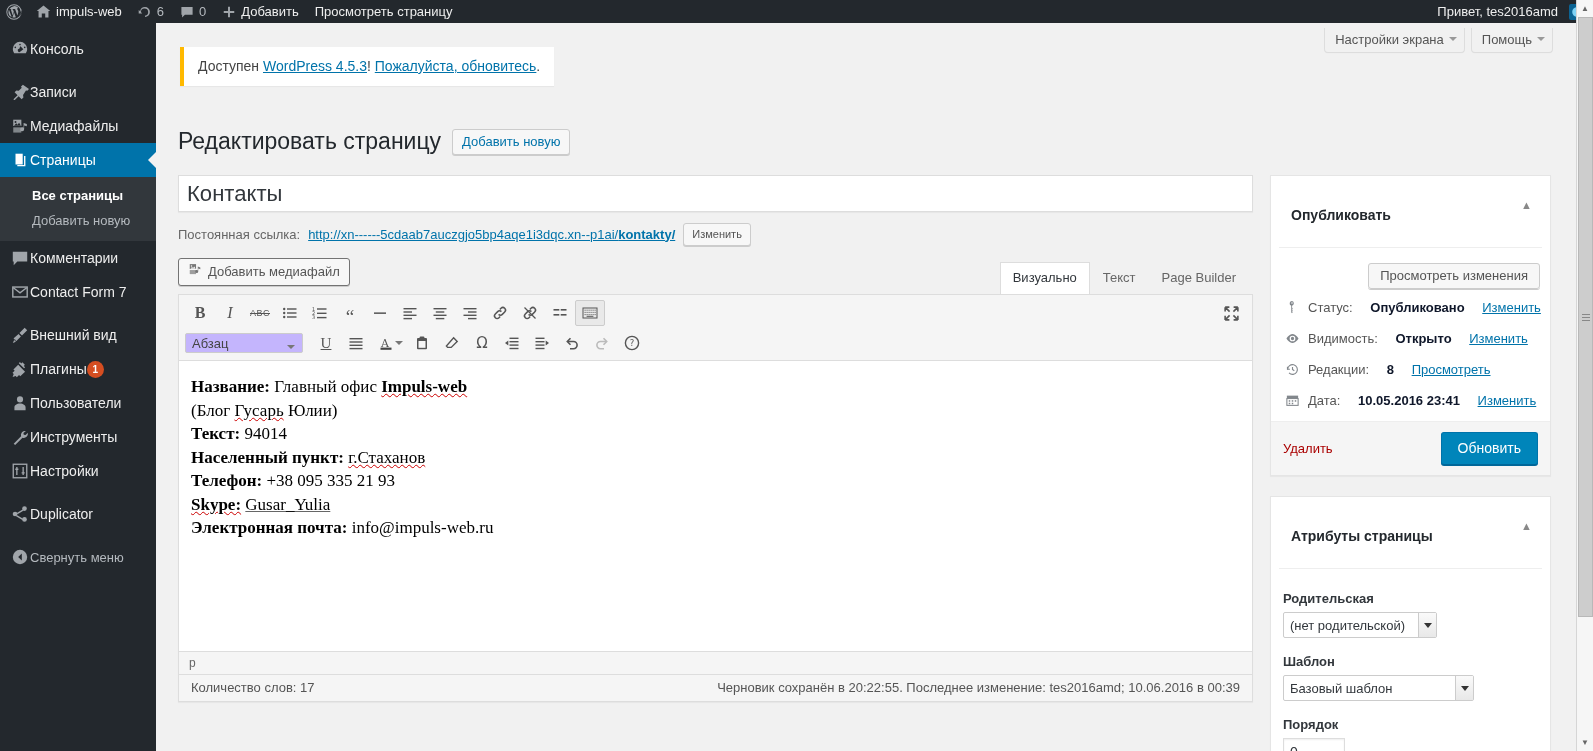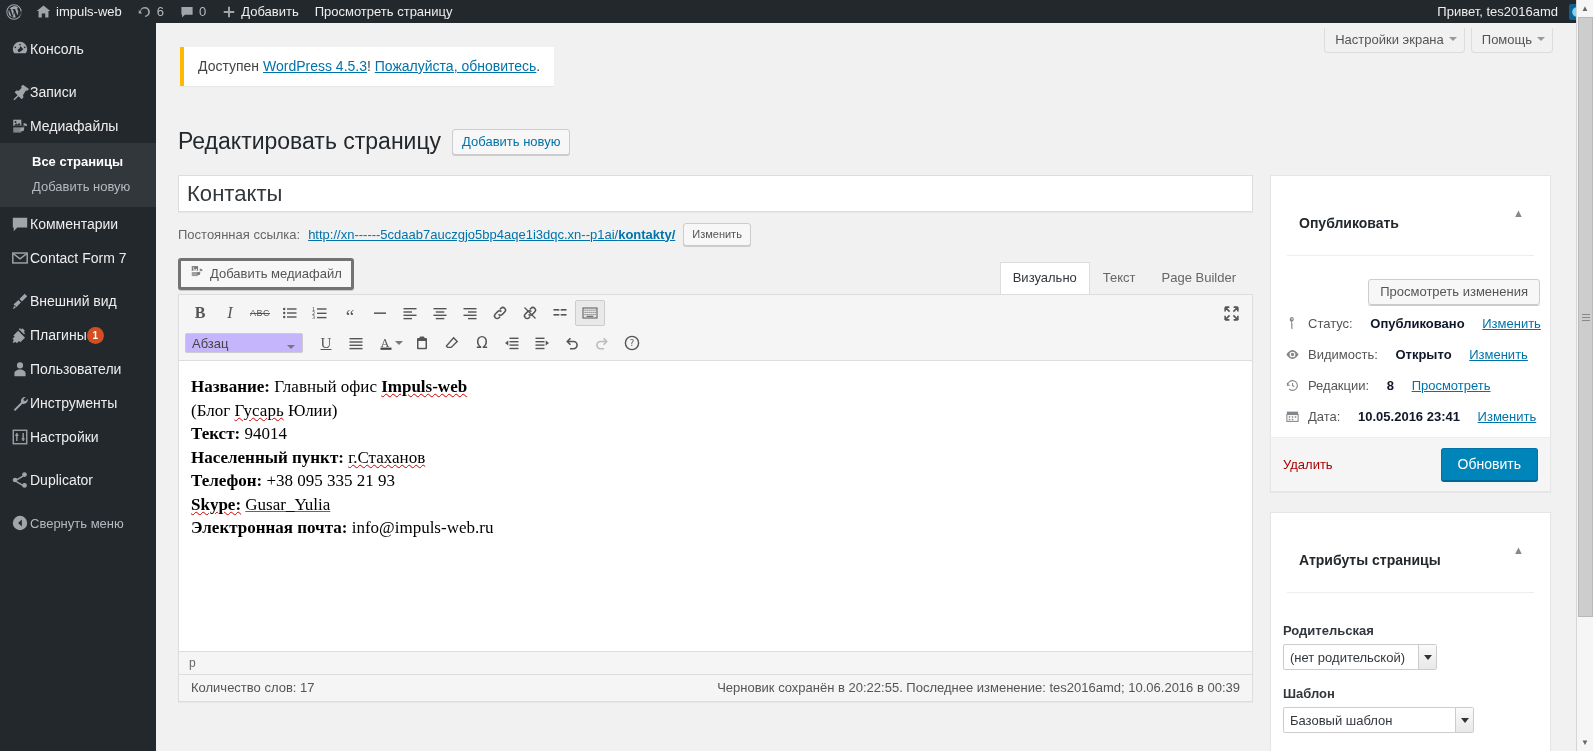--- a/index.html
+++ b/index.html
@@ -213,21 +213,21 @@
   
   #wp-content-editor-tools {
     margin-top: 12px;
     position: relative;
     height: 36px;
     background: #f1f1f1;
   }
   #insert-media-button {
     position: absolute; left: 0; top: 0;
     background: #f7f7f7;
-    border: 3px solid #737373;
+    border: 1px solid #737373;
     border-radius: 3px;
     padding: 3px 9px 4px;
     font-size: 13px;
     color: #555;
     display: inline-flex; align-items: center; gap: 6px;
     box-shadow: 0 1px 0 #ccc;
     line-height: 19px;
   }
   .editor-tabs {
     position: absolute; right: 4px; bottom: 0;
@@ -353,21 +353,21 @@
     position: absolute; top: 152px; left: 1114px;
     width: 281px;
   }
   .postbox {
     background: #fff;
     border: 1px solid #e5e5e5;
     box-shadow: 0 1px 1px rgba(0,0,0,.04);
     margin-bottom: 20px;
   }
   .postbox h2 {
-    margin: 16px;
+    margin: 8px;
     padding: 22px 12px;
     font-size: 14px;
     font-weight: 600;
     color: #23282d;
     border-bottom: 1px solid #eee;
     position: relative;
     line-height: 19px;
   }
   .handle-toggle {
     position: absolute; right: 10px; top: 12px;
@@ -589,20 +589,29 @@
           <path d="M2.5 3h9v7h-9z"></path>
           <circle cx="5" cy="5.6" r="1.1" fill="#23282d"></circle>
           <path d="M3.3 9.6 5.8 7l1.4 1.5L9 6.4l2 3.2H3.3z" fill="#23282d"></path>
           <path d="M13 11.5a2.2 2.2 0 1 0 1.6 2.1V9.4l3 1V7.8L14 6.6v5.4a2.2 2.2 0 0 0-1-.5z"></path>
           <path d="M2.5 11.5h9v5.8h-9z" opacity=".75"></path>
         </svg>
     </span>
     <span>Медиафайлы</span>
   </div>
 
+  <div class="menu-item current">
+    <span class="mi-icon">
+      <svg width="18" height="18" viewBox="0 0 20 20" fill="currentColor">
+          <path d="M5 3h8v12H5z"></path>
+          <path d="M14.5 5.5H16V17H7v-1.5h7.5z"></path>
+        </svg>
+    </span>
+    <span>Страницы</span>
+  </div>
 
   <div class="submenu">
     <a class="current">Все страницы</a>
     <a>Добавить новую</a>
   </div>
 
   <div class="menu-item">
     <span class="mi-icon">
       <svg width="18" height="18" viewBox="0 0 20 20" fill="currentColor">
           <path d="M2 3h16v11H7l-4 4v-4H2z"></path>

